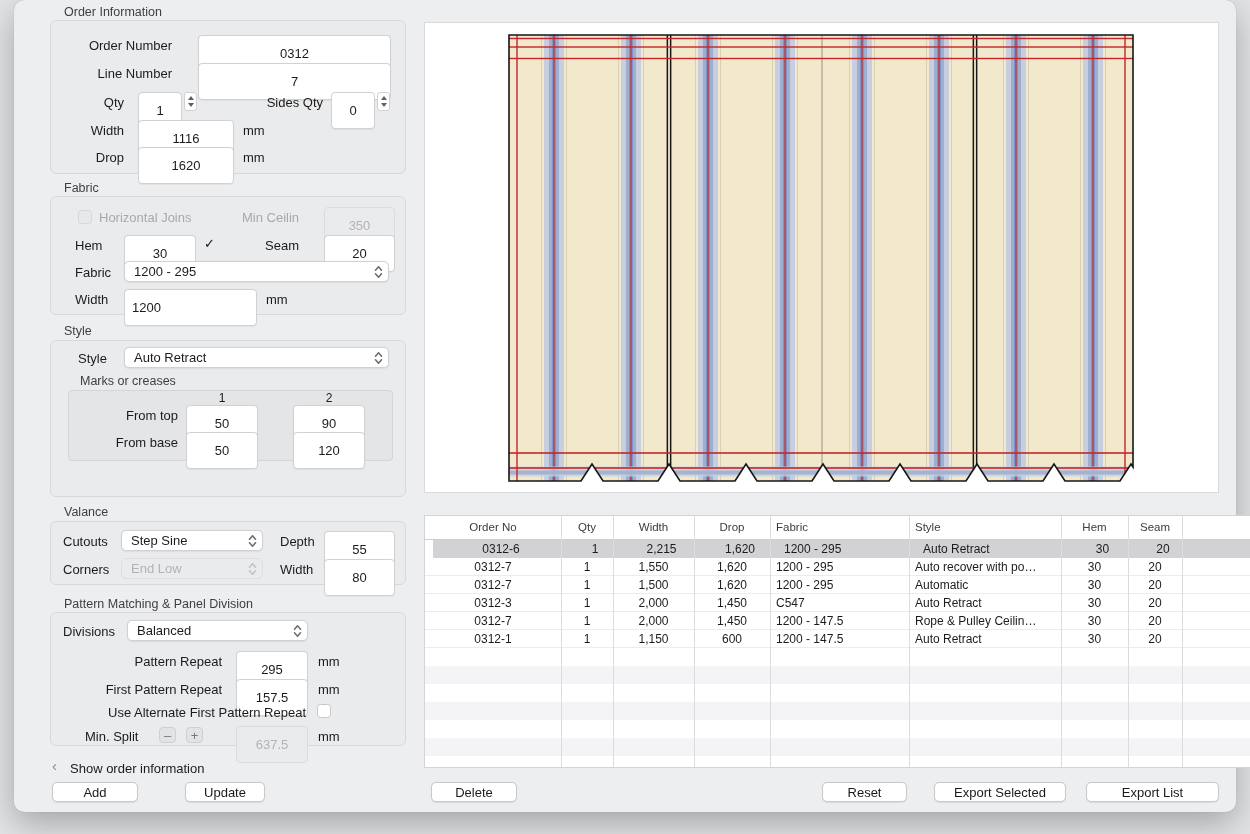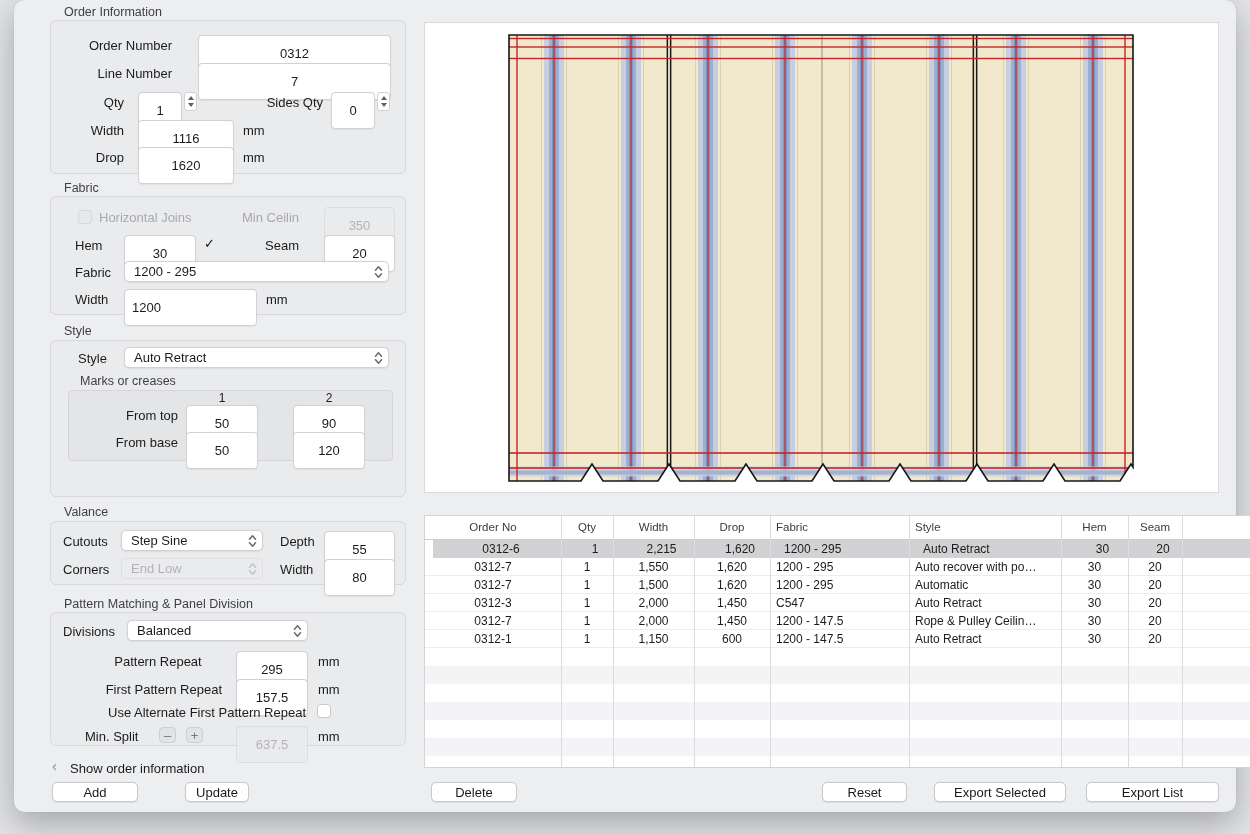--- a/index.html
+++ b/index.html
@@ -166,38 +166,38 @@
   <div class="lbl" style="left:49px;top:624px;">Divisions</div>
   <div class="dd" style="left:113px;top:620px;width:181px;">
     <span>Balanced</span>
     <span class="ddchev">
       <svg width="9" height="14" viewBox="0 0 9 14">
           <path d="M1.5 5.2 L4.5 1.8 L7.5 5.2" fill="none" stroke="#6e6e70" stroke-width="1.6" stroke-linecap="round" stroke-linejoin="round"></path>
           <path d="M1.5 8.8 L4.5 12.2 L7.5 8.8" fill="none" stroke="#6e6e70" stroke-width="1.6" stroke-linecap="round" stroke-linejoin="round"></path>
         </svg>
     </span>
   </div>
-  <div class="lbl right" style="left:80px;top:654px;width:128px;text-align:center;">Pattern Repeat</div>
+  <div class="lbl right" style="left:80px;top:654px;width:128px;">Pattern Repeat</div>
   <div class="in" style="left:222px;top:651px;width:72px;">295</div>
   <div class="unit" style="left:304px;top:654px;">mm</div>
   <div class="lbl right" style="left:60px;top:682px;width:148px;">First Pattern Repeat</div>
   <div class="in" style="left:222px;top:679px;width:72px;">157.5</div>
   <div class="unit" style="left:304px;top:682px;">mm</div>
   <div class="lbl right" style="left:60px;top:705px;width:232px;">Use Alternate First Pattern Repeat</div>
   <div class="cb" style="left:303px;top:704px;"></div>
   <div class="lbl" style="left:71px;top:729px;">Min. Split</div>
   <div class="mini-btn" style="left:145px;top:727px;">–</div>
   <div class="mini-btn" style="left:172px;top:727px;">+</div>
   <div class="in dis" style="left:222px;top:726px;width:72px;">637.5</div>
   <div class="unit" style="left:304px;top:729px;">mm</div>
 
   <div class="disclose">‹</div>
   <div class="disclose-lbl">Show order information</div>
   <div class="btn" style="left:38px;top:782px;width:86px;">Add</div>
-  <div class="btn" style="left:171px;top:782px;width:64px;">Update</div>
+  <div class="btn" style="left:171px;top:782px;width:80px;">Update</div>
   <div class="btn" style="left:417px;top:782px;width:86px;">Delete</div>
   <div class="btn" style="left:808px;top:782px;width:85px;">Reset</div>
   <div class="btn" style="left:920px;top:782px;width:132px;">Export Selected</div>
   <div class="btn" style="left:1072px;top:782px;width:133px;">Export List</div>
 
   <div class="canvas">
     <svg width="793" height="469" viewBox="411 23 793 469" style="display:block;">
         <defs>
           <clipPath id="fclip">
             <path d="M 495 35 L 495 481 L 567 481 L 578 464 L 589 481 L 644 481 L 655 464 L 666 481 L 721 481 L 732 464 L 743 481 L 798 481 L 809 464 L 820 481 L 875 481 L 886 464 L 897 481 L 952 481 L 963 464 L 974 481 L 1029 481 L 1040 464 L 1051 481 L 1106 481 L 1117 464 L 1119 467.1 L 1119 35 Z"></path>

